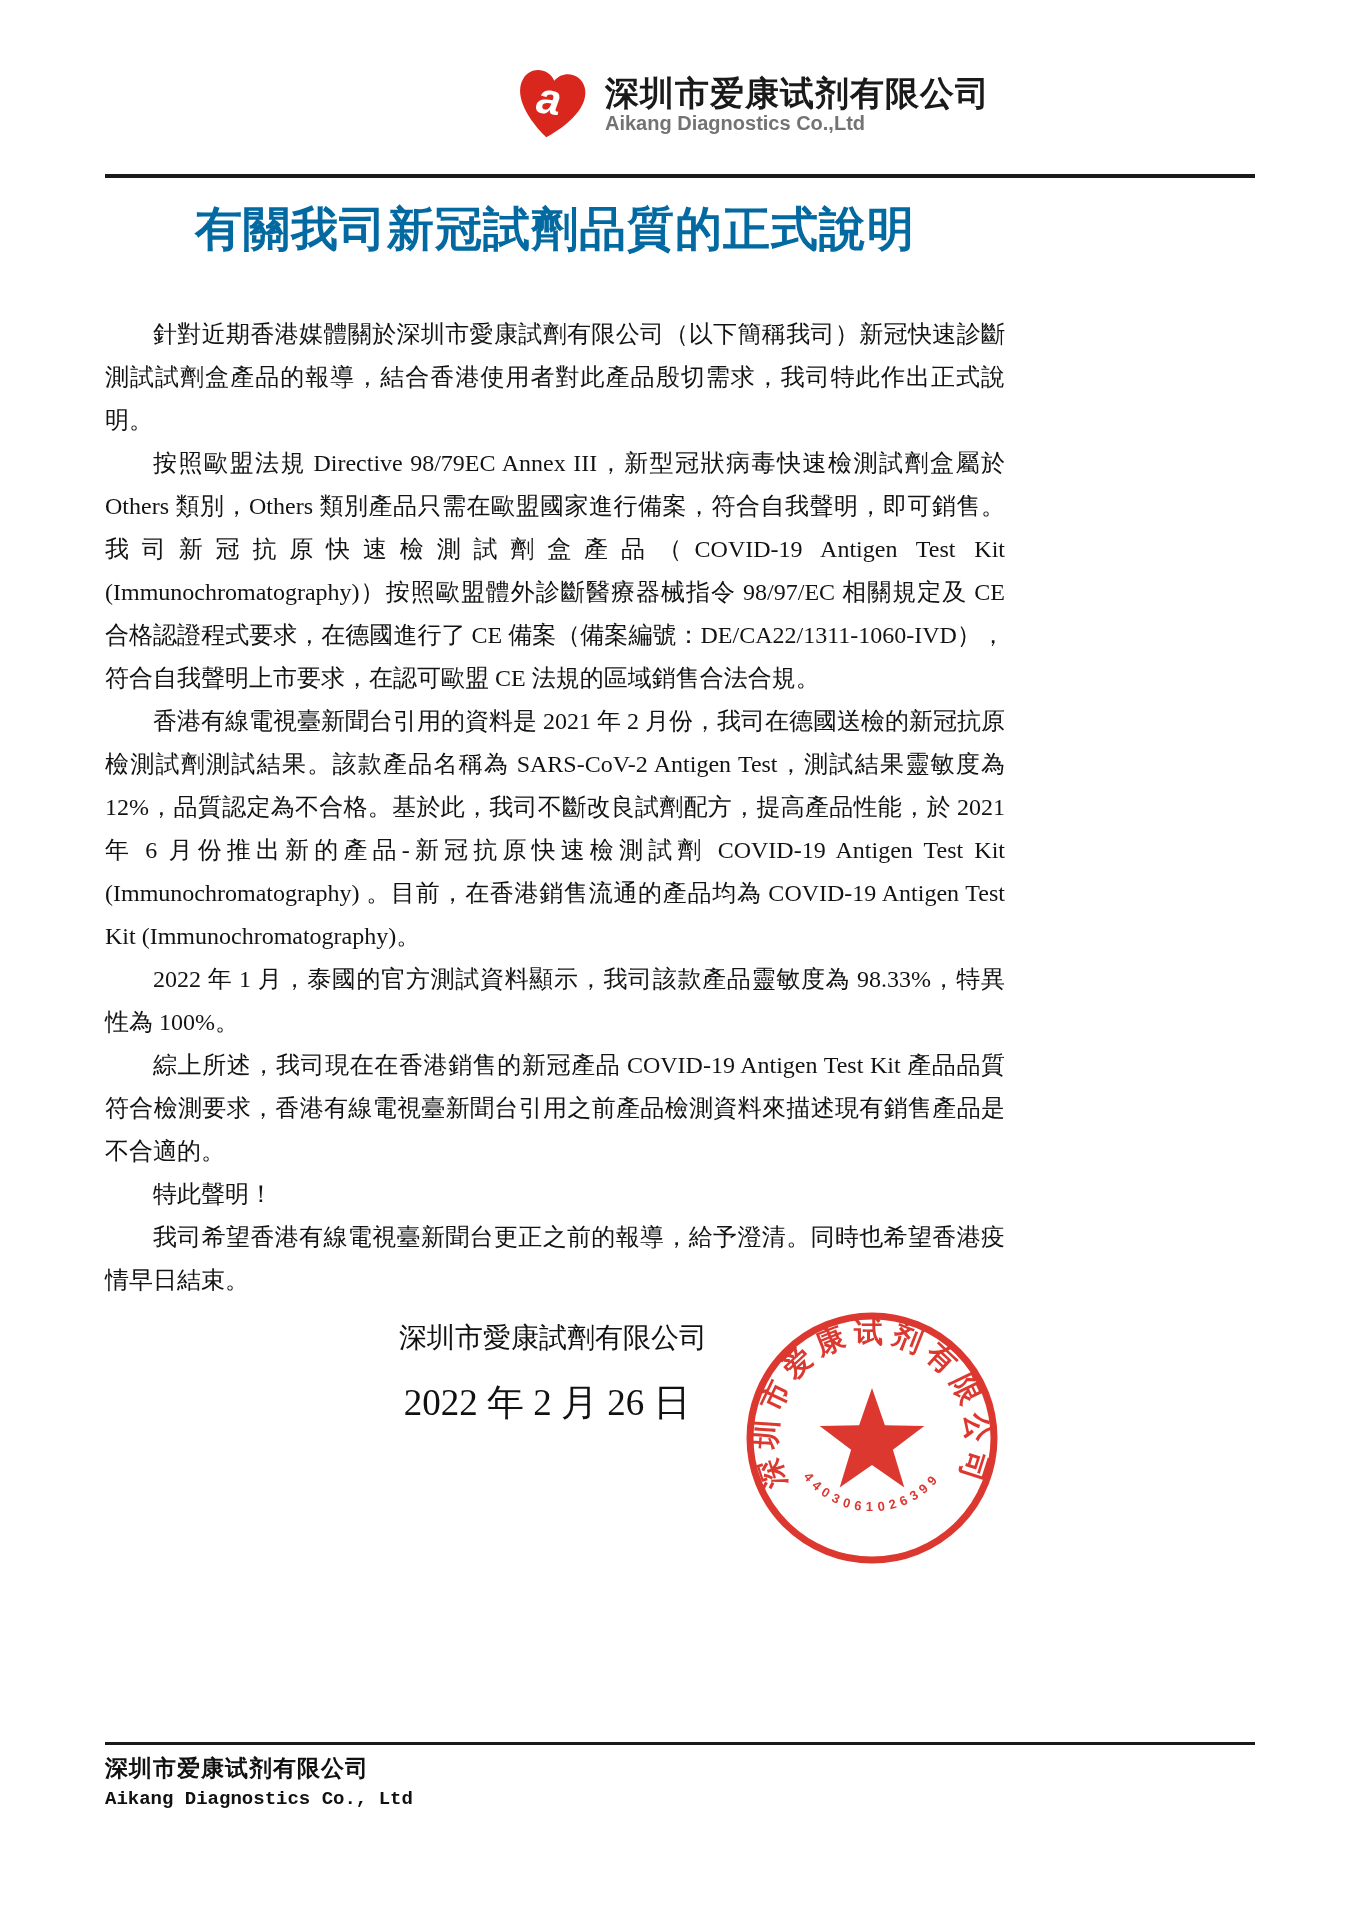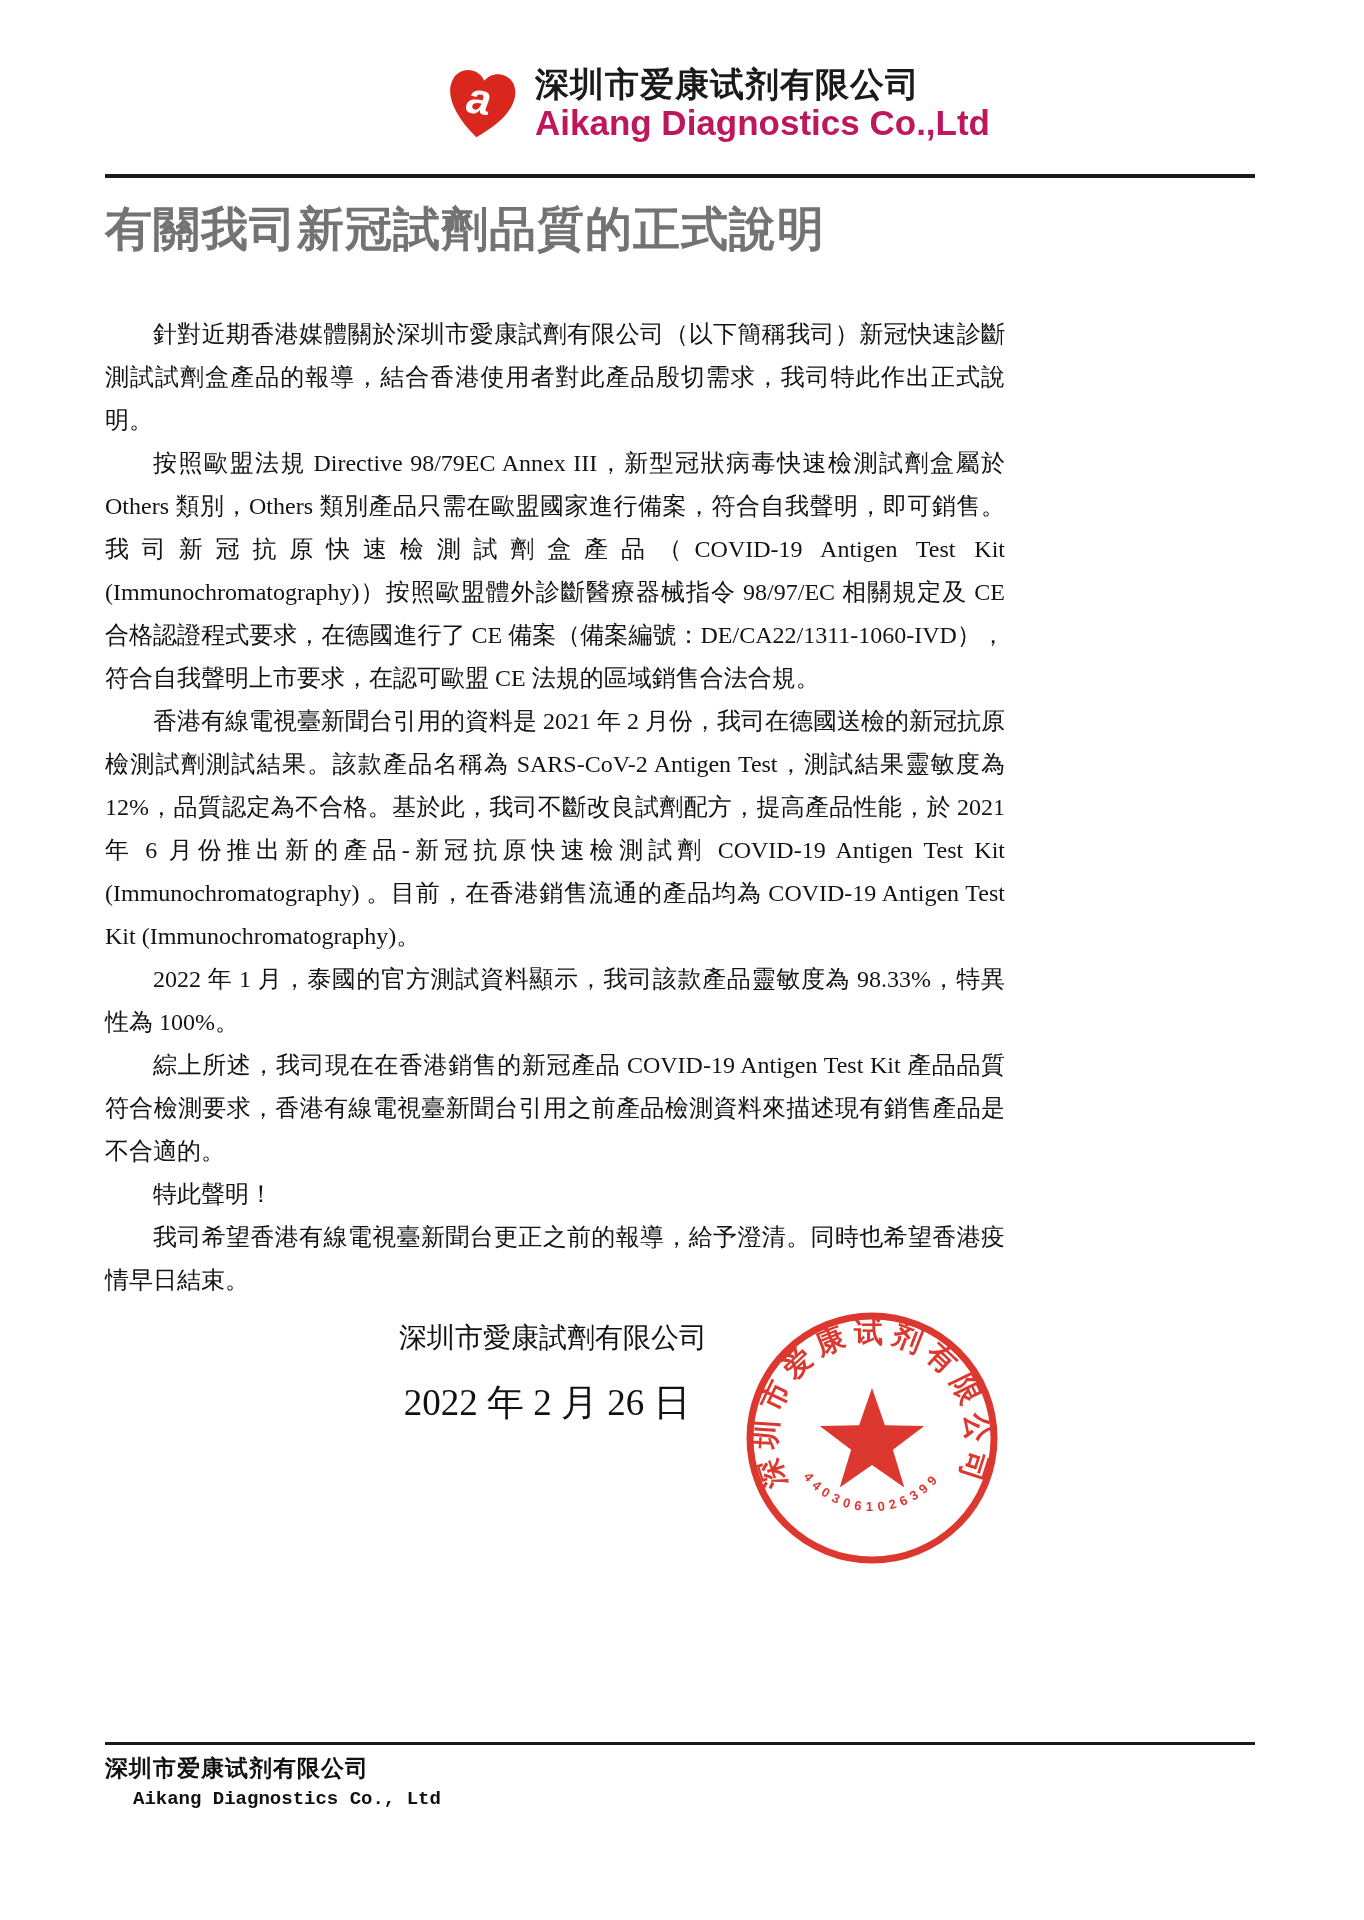--- a/index.html
+++ b/index.html
@@ -12,29 +12,29 @@
   .header { padding:58px 374px 0 105px; display:flex; justify-content:flex-end; }
   .brand { display:flex; align-items:center; gap:12px; }
   .logo { width:84px; height:92px; flex:0 0 auto; }
   .brand-text { display:flex; flex-direction:column; line-height:1.12; }
   .brand-cn {
     font-family:"Liberation Sans", sans-serif; font-weight:700;
     font-size:34px; letter-spacing:1px; color:#1a1a1a; white-space:nowrap;
   }
   .brand-en {
     font-family:"Liberation Sans", sans-serif; font-weight:700;
-    font-size:35px; color:#be185d; white-space:nowrap;
+    font-size:20px; color:#737373; white-space:nowrap;
   }
   .header-rule { margin:24px 109px 0 105px; border-top:4px solid #1a1a1a; }
 
   
   .content { width:900px; margin-left:105px; }
   .title {
-    margin:20px 0 0 0; 
-    font-size:47px; font-weight:700; letter-spacing:1px; color:#737373;
+    margin:20px 0 0 0; text-align:center;
+    font-size:47px; font-weight:700; letter-spacing:1px; color:#0369a1;
   }
   .paras { margin-top:52px; }
   .para {
     margin:0; font-size:24px; line-height:43px; text-align:justify;
     text-indent:2em; color:#131313;
   }
   .sig-block { margin-top:14px; text-align:center; }
   .sig-company { font-size:28px; line-height:43px; padding-right:4px; }
   .sig-date { margin-top:22px; font-size:37px; line-height:43px; padding-right:16px; }
 
@@ -57,21 +57,21 @@
   .footer {
     position:absolute; left:105px; right:109px; top:1742px;
     border-top:3px solid #1a1a1a; padding-top:8px;
   }
   .footer-cn {
     font-family:"Liberation Sans", sans-serif; font-weight:700;
     font-size:23px; color:#111; letter-spacing:1px;
   }
   .footer-en {
     font-family:"Liberation Mono", monospace; font-weight:700;
-    font-size:19px; color:#111; margin-top:4px;margin-left:28px;
+    font-size:19px; color:#111; margin-top:4px;
   }
 </style>
 </head>
 <body>
 
 <div class="page">
 
   <header class="header">
     <div class="brand">
       <svg class="logo" viewBox="0 0 100 100" aria-hidden="true">

